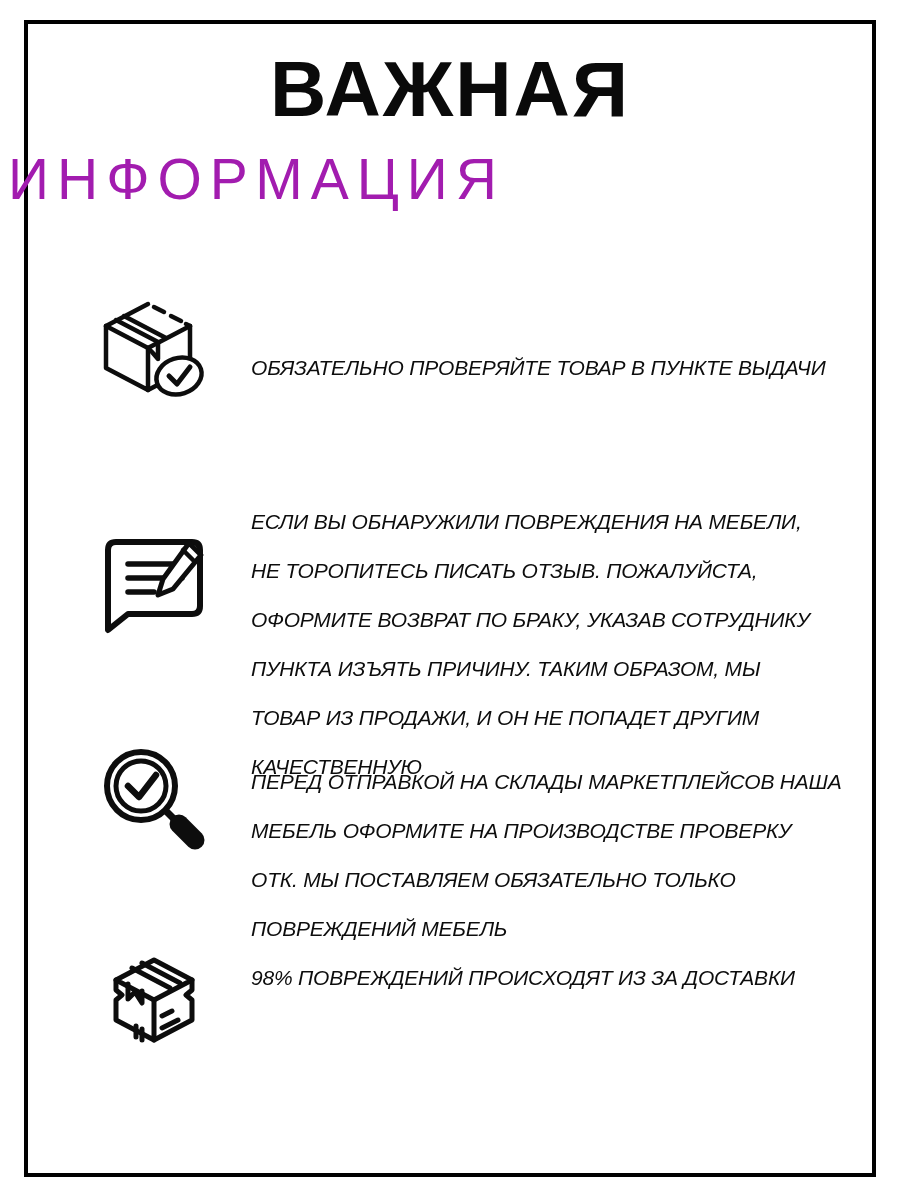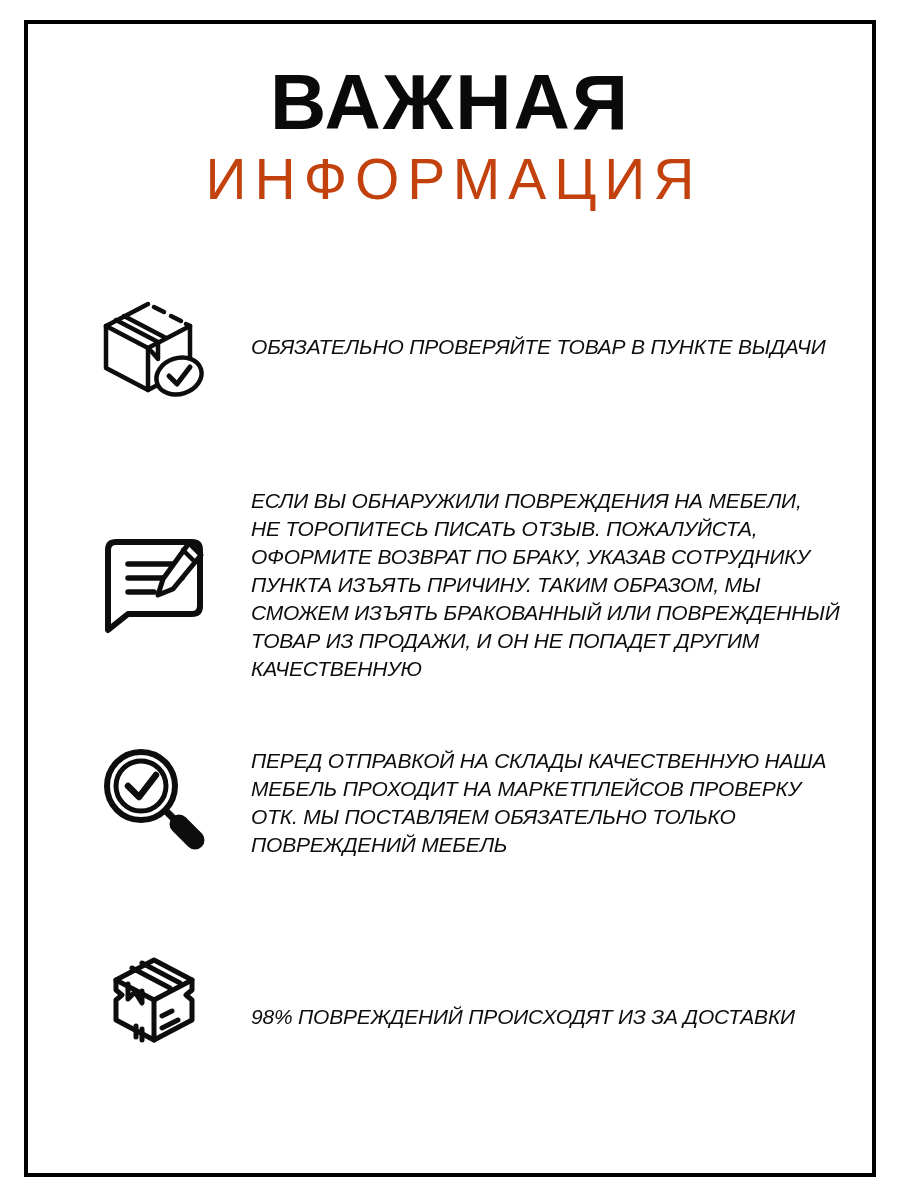--- a/index.html
+++ b/index.html
@@ -18,57 +18,57 @@
     left: 24px;
     top: 20px;
     width: 852px;
     height: 1157px;
     border: 4px solid #000000;
   }
   .title {
     position: absolute;
     left: 0;
     width: 900px;
-    top: 60px;
+    top: 47px;
     text-align: center;
     font-size: 78px;
     line-height: 84px;
     font-weight: 800;
     letter-spacing: 2px;
     color: #0a0a0a;
     white-space: nowrap;
   }
   .subtitle {
     position: absolute;
     left: 0;
     width: 900px;
     top: 148px;
-    text-align: center;
+    text-align: left;
     font-size: 57px;
     line-height: 62px;
     font-weight: 200;
     letter-spacing: 8px;
     text-indent: 8px;
-    color: #c2410c;
+    color: #a21caf;
     white-space: nowrap;
   }
   .icon {
     position: absolute;
   }
   .icon svg { display: block; }
   .body-text {
     position: absolute;
     left: 251px;
     font-style: italic;
     font-size: 21px;
     line-height: 28px;
     color: #0d0d0d;
     letter-spacing: -0.2px;
   }
-  .body-text div { white-space: nowrap; }
+  .body-text div { white-space: nowrap; margin-top: 21px; }
 </style>
 </head>
 <body>
 
 <div class="page">
 
   <div class="frame"></div>
 
   <div class="title">ВАЖНАЯ</div>
   <div class="subtitle">ИНФОРМАЦИЯ</div>
@@ -101,52 +101,51 @@
       <path d="M34,74 L60,74" stroke-width="5.5"></path>
       <path d="M95,25 L107,37 L79,71 L64,77 L69,61 Z" fill="#ffffff" stroke-width="5"></path>
       <path d="M89,32 L100,43" stroke-width="4.5"></path>
     </svg>
   </div>
   <div class="body-text" style="top:487px;">
       <div>ЕСЛИ ВЫ ОБНАРУЖИЛИ ПОВРЕЖДЕНИЯ НА МЕБЕЛИ,</div>
       <div>НЕ ТОРОПИТЕСЬ ПИСАТЬ ОТЗЫВ. ПОЖАЛУЙСТА,</div>
       <div>ОФОРМИТЕ ВОЗВРАТ ПО БРАКУ, УКАЗАВ СОТРУДНИКУ</div>
       <div>ПУНКТА ИЗЪЯТЬ ПРИЧИНУ. ТАКИМ ОБРАЗОМ, МЫ</div>
-      <div>СМОЖЕМ ИЗЪЯТЬ БРАКОВАННЫЙ ИЛИ ПОВРЕЖДЕННЫЙ</div>
       <div>ТОВАР ИЗ ПРОДАЖИ, И ОН НЕ ПОПАДЕТ ДРУГИМ</div>
       <div>КАЧЕСТВЕННУЮ</div>
     </div>
 
   <div class="icon" style="left:96px; top:744px;">
     <svg width="110" height="110" viewBox="0 0 110 110" fill="none" stroke="#0d0d0d" stroke-width="6" stroke-linejoin="round" stroke-linecap="round">
       <circle cx="45" cy="42" r="34"></circle>
       <circle cx="45" cy="42" r="25" stroke-width="5"></circle>
       <path d="M32,42 L43,53 L60,31" stroke-width="6.5"></path>
       <path d="M70,67 L77,74" stroke-width="7"></path>
       <path d="M83,80 L99,96" stroke-width="19"></path>
     </svg>
   </div>
   <div class="body-text" style="top:747px;">
-      <div>ПЕРЕД ОТПРАВКОЙ НА СКЛАДЫ КАЧЕСТВЕННУЮ НАША</div>
-      <div>МЕБЕЛЬ ПРОХОДИТ НА МАРКЕТПЛЕЙСОВ ПРОВЕРКУ</div>
+      <div>ПЕРЕД ОТПРАВКОЙ НА СКЛАДЫ МАРКЕТПЛЕЙСОВ НАША</div>
+      <div>МЕБЕЛЬ ОФОРМИТЕ НА ПРОИЗВОДСТВЕ ПРОВЕРКУ</div>
       <div>ОТК. МЫ ПОСТАВЛЯЕМ ОБЯЗАТЕЛЬНО ТОЛЬКО</div>
       <div>ПОВРЕЖДЕНИЙ МЕБЕЛЬ</div>
     </div>
 
   <div class="icon" style="left:94px; top:936px;">
     <svg width="116" height="116" viewBox="0 0 116 116" fill="none" stroke="#0d0d0d" stroke-width="5" stroke-linejoin="round" stroke-linecap="round">
       <path d="M22,44 L60,24 L98,44 L60,64 Z"></path>
       <path d="M38,32 L76,52"></path>
       <path d="M48,27 L86,47"></path>
       <path d="M22,44 L22,54 L28,59 L22,64 L22,84 L60,104 L60,64"></path>
       <path d="M60,104 L98,84 L98,64 L92,59 L98,54 L98,44"></path>
       <path d="M34,48 L34,63 L41,56 L48,67 L48,55"></path>
       <path d="M68,80 L78,75"></path>
       <path d="M68,92 L84,84"></path>
       <path d="M42,101 L42,90"></path>
       <path d="M48,104 L48,93"></path>
     </svg>
   </div>
-  <div class="body-text" style="top:1003px;">
+  <div class="body-text" style="top:943px;">
       <div>98% ПОВРЕЖДЕНИЙ ПРОИСХОДЯТ ИЗ ЗА ДОСТАВКИ</div>
     </div>
 
 </div>
 
 </body></html>

